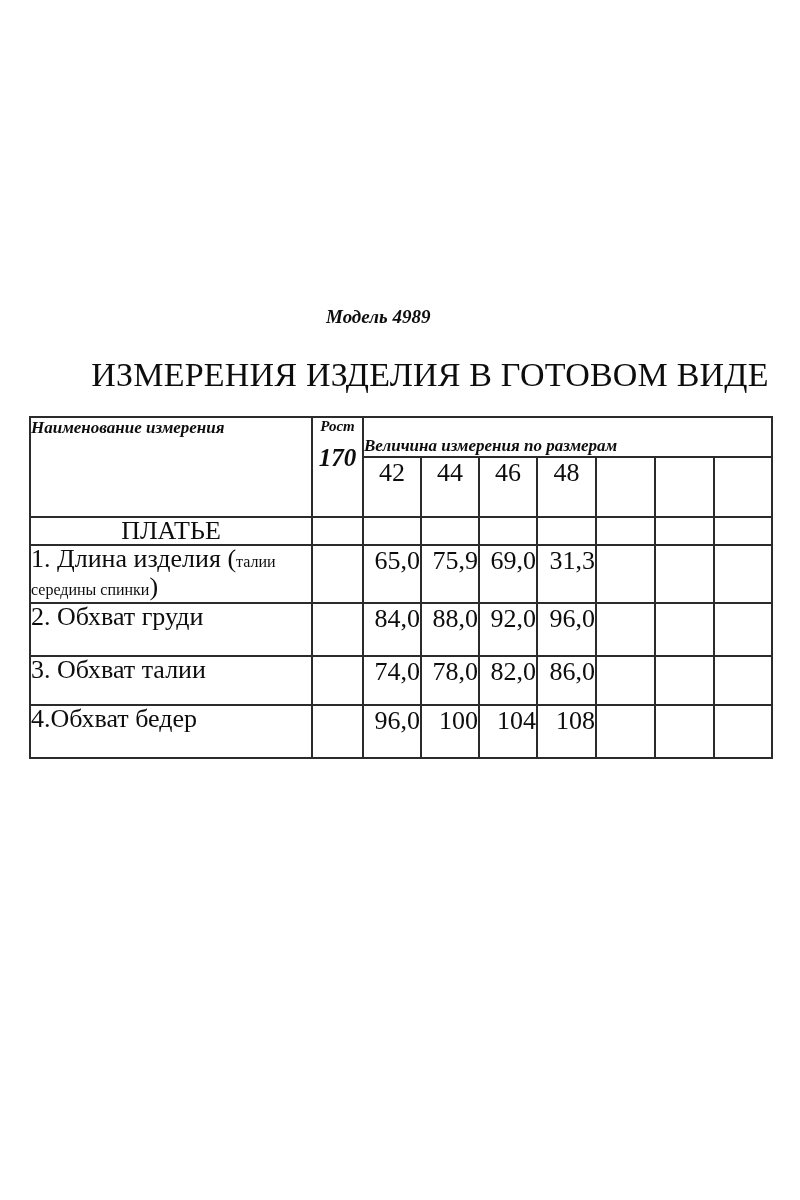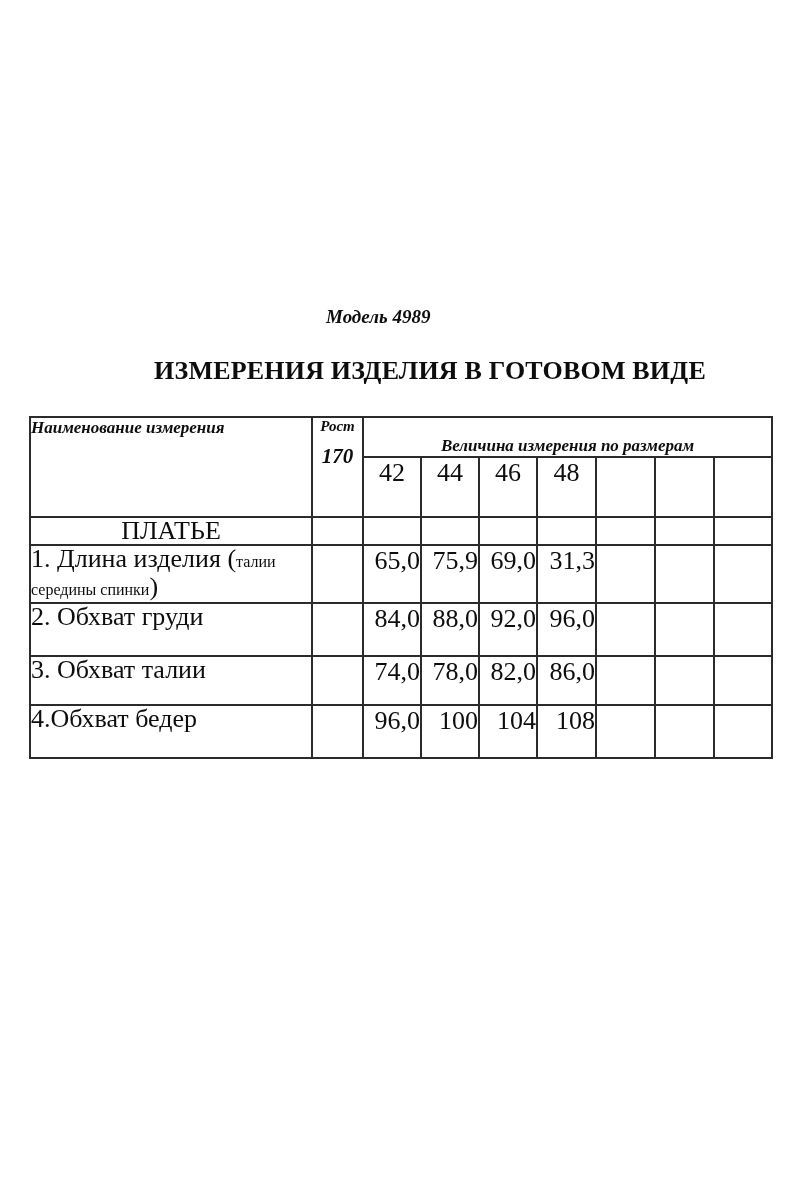--- a/index.html
+++ b/index.html
@@ -27,22 +27,22 @@
     margin-left: 16px;
   }
   .doc-title {
     position: absolute;
     left: 0;
     top: 356px;
     width: 800px;
     box-sizing: border-box;
     padding-left: 60px;
     text-align: center;
-    font-size: 26px;
-    font-weight: bold;
+    font-size: 34px;
+    font-weight: normal;
     letter-spacing: 0.2px;
     white-space: nowrap;
   }
   table.meas {
     position: absolute;
     left: 29px;
     top: 416px;
     border-collapse: collapse;
     table-layout: fixed;
     width: 742px;
@@ -69,27 +69,27 @@
   }
   .rost-word {
     display: block;
     font-size: 15px;
     font-weight: bold;
     font-style: italic;
   }
   .rost-num {
     display: block;
     margin-top: 9px;
-    font-size: 21px;
+    font-size: 25px;
     font-weight: bold;
     font-style: italic;
   }
   td.h-vel {
     vertical-align: bottom;
-    text-align: center;
+    text-align: left;
     padding: 0 0 3px 26px;
     font-size: 17px;
     font-weight: bold;
     font-style: italic;
   }
   td.h-size {
     vertical-align: top;
     text-align: center;
     padding-top: 1px;
     font-size: 26px;

